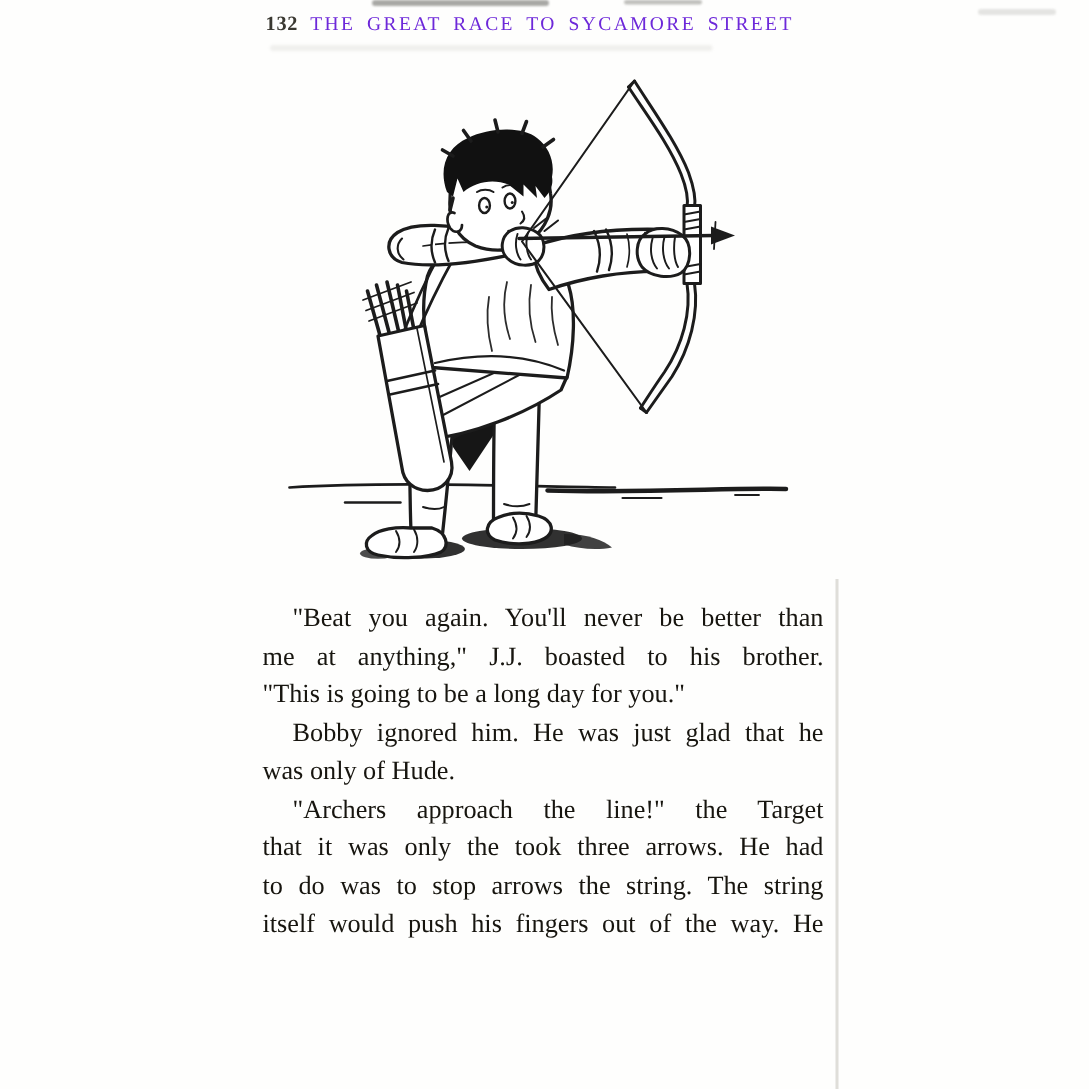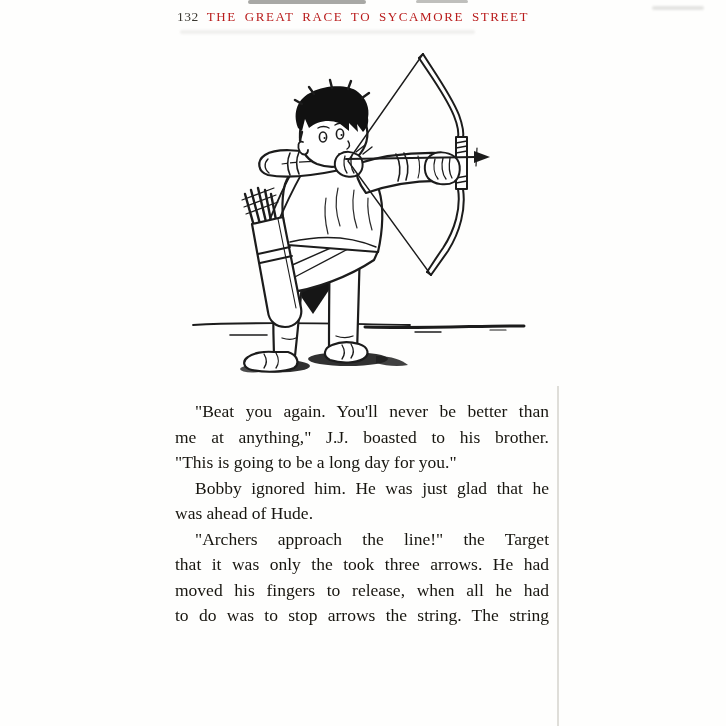--- a/index.html
+++ b/index.html
@@ -13,22 +13,22 @@
   .artifact { position:absolute; border-radius:3px; pointer-events:none; }
   .a1 { left:248px; top:0; width:118px; height:4px; background:#63635e; opacity:.55; filter:blur(.6px); }
   .a2 { left:416px; top:0; width:52px; height:3px; background:#74746e; opacity:.45; filter:blur(.6px); }
   .a3 { left:180px; top:30px; width:295px; height:4px; background:#9b998f; opacity:.14; filter:blur(1px); }
   .a4 { left:652px; top:6px; width:52px; height:4px; background:#8a8a84; opacity:.22; filter:blur(.8px); }
   .edge-line { left:557px; top:386px; width:2px; height:340px; background:#d4d3cc; opacity:.75; border-radius:0; }
 
   .running-head {
     position:absolute; left:177px; top:7px; white-space:nowrap;
   }
-  .folio { font-weight:normal; font-size:13.5px; color:#3a3831; letter-spacing:.5px; margin-right:8px; }
-  .book-title { font-size:13px; color:#b91c1c; letter-spacing:1.6px; word-spacing:3px; }
+  .folio { font-weight:bold; font-size:13.5px; color:#3a3831; letter-spacing:.5px; margin-right:8px; }
+  .book-title { font-size:13px; color:#6d28d9; letter-spacing:1.6px; word-spacing:3px; }
 
   .illustration { position:absolute; left:190px; top:48px; width:340px; height:352px; }
   .illustration svg { display:block; width:340px; height:352px; }
 
   .body-text {
     position:absolute; left:175px; top:399px; width:374px;
     font-size:17.5px; line-height:25.5px;
   }
   .line { text-align:justify; text-align-last:justify; height:25.5px; white-space:normal; }
   .line.last { text-align-last:left; }
@@ -199,19 +199,19 @@
 
       <path d="M233,6 L158,113 L241,227" stroke-width="1.4"></path>
     </svg>
   </div>
 
   <main class="body-text" id="body-text">
       <div class="line indent">"Beat you again. You'll never be better than</div>
       <div class="line">me at anything," J.J. boasted to his brother.</div>
       <div class="line last">"This is going to be a long day for you."</div>
       <div class="line indent">Bobby ignored him. He was just glad that he</div>
-      <div class="line last">was ahead of Hude.</div>
+      <div class="line last">was only of Hude.</div>
       <div class="line indent">"Archers approach the line!" the Target</div>
       <div class="line">that it was only the took three arrows. He had</div>
-      <div class="line">moved his fingers to release, when all he had</div>
       <div class="line">to do was to stop arrows the string. The string</div>
+      <div class="line">itself would push his fingers out of the way. He</div>
     </main>
 </div>
 
 </body></html>

